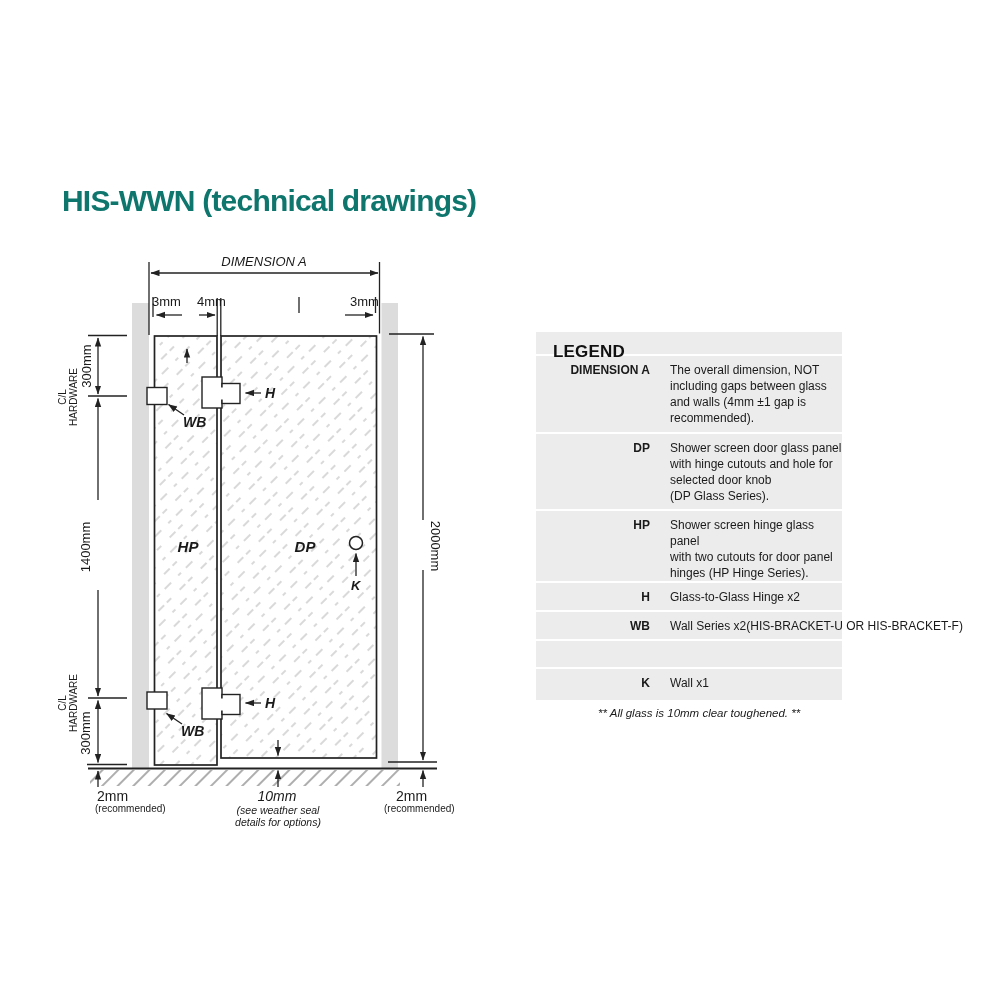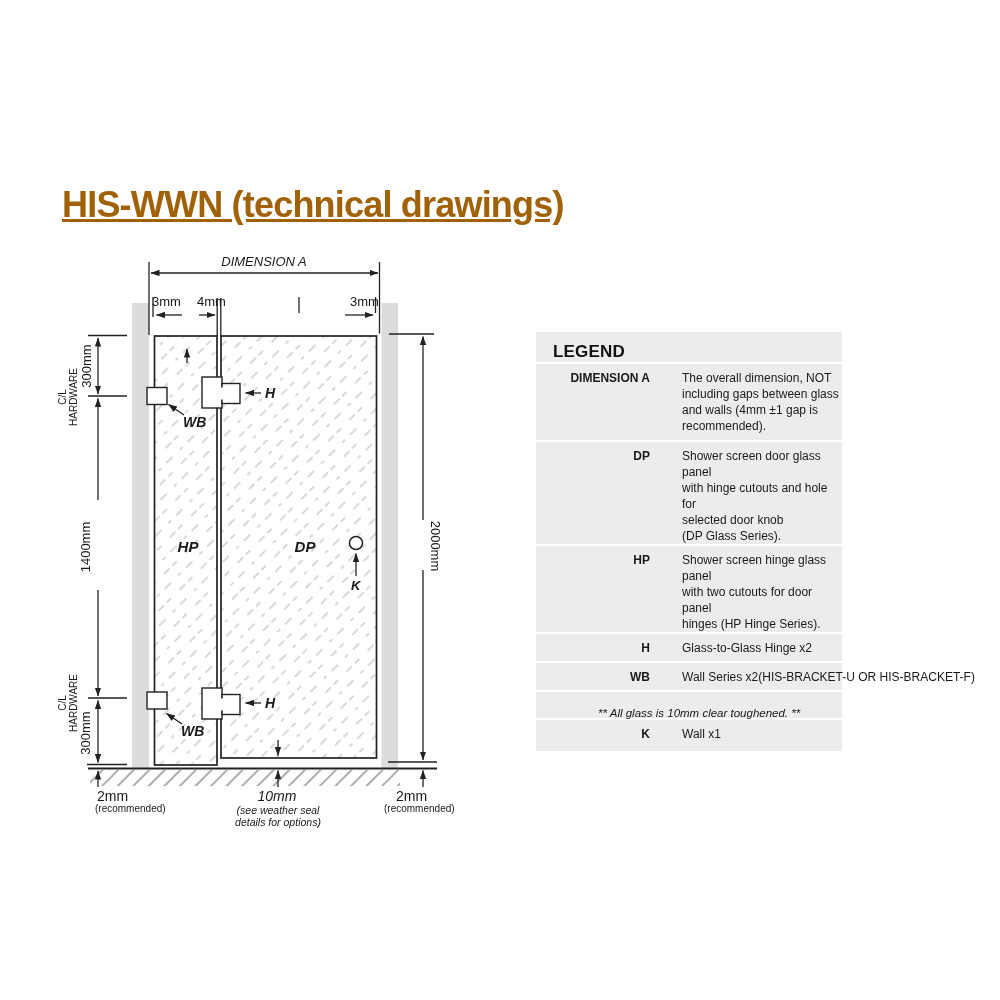--- a/index.html
+++ b/index.html
@@ -1,41 +1,41 @@
 <!DOCTYPE html>
 <html><head>
 <meta charset="utf-8">
 <style>
   html,body{margin:0;padding:0;background:#fff;}
   .canvas{position:relative;width:1000px;height:1000px;background:#ffffff;overflow:hidden;
           font-family:"Liberation Sans",sans-serif;color:#1a1a1a;}
-  .page-title{position:absolute;left:62px;top:184px;font-size:36px;font-weight:bold;
-              letter-spacing:-0.8px;color:#a16207;white-space:nowrap;text-decoration:underline;}
+  .page-title{position:absolute;left:62px;top:184px;font-size:30px;font-weight:bold;
+              letter-spacing:-0.8px;color:#0f766e;white-space:nowrap;}
   svg{position:absolute;left:0;top:0;}
   svg text{font-family:"Liberation Sans",sans-serif;fill:#1a1a1a;}
   .ln{stroke:#222;stroke-width:1.3;fill:none;}
   .thick{stroke:#222;stroke-width:1.8;fill:none;}
   .glass{fill:url(#hatch);stroke:#222;stroke-width:1.7;}
   .fit{fill:#fff;stroke:#222;stroke-width:1.4;}
   .notch{fill:#fff;stroke:none;}
   .t13{font-size:13px;}
   .t14{font-size:14px;}
   .t15{font-size:15px;}
   .t10{font-size:10px;}
   .t105{font-size:10.5px;}
   .ti{font-style:italic;}
   .tb{font-weight:bold;}
   .mid{text-anchor:middle;}
   
   .legend{position:absolute;left:536px;top:332px;width:306px;background:#ececec;}
-  .lg-header{box-sizing:border-box;height:30px;padding:11px 12px 0 17px;font-size:17px;
+  .lg-header{box-sizing:border-box;height:22px;padding:11px 12px 0 17px;font-size:17px;
              font-weight:bold;letter-spacing:0.2px;color:#111;line-height:1;border-radius:8px;}
   .lg-row{display:flex;box-sizing:border-box;border-top:2px solid #ffffff;padding:6px 0 0 17px;}
   .lg-term{width:97px;text-align:right;font-weight:bold;font-size:12px;line-height:16px;flex:none;}
-  .lg-desc{margin-left:32px;width:184px;font-size:12px;line-height:16px;white-space:pre-line;}
+  .lg-desc{margin-left:20px;width:184px;font-size:12px;line-height:16px;white-space:pre-line;}
   .lg-nowrap{white-space:pre;width:auto;}
   .r0{min-height:78px;} .r1{min-height:77px;} .r2{min-height:59px;} .r3{min-height:29px;}
   .r4{min-height:29px;} .r5{min-height:28px;} .r6{min-height:33px;}
   .footnote{position:absolute;left:598px;top:707px;font-size:11.5px;font-style:italic;
             font-weight:normal;color:#1a1a1a;}
 </style>
 </head>
 <body>
 
 <div class="canvas">

